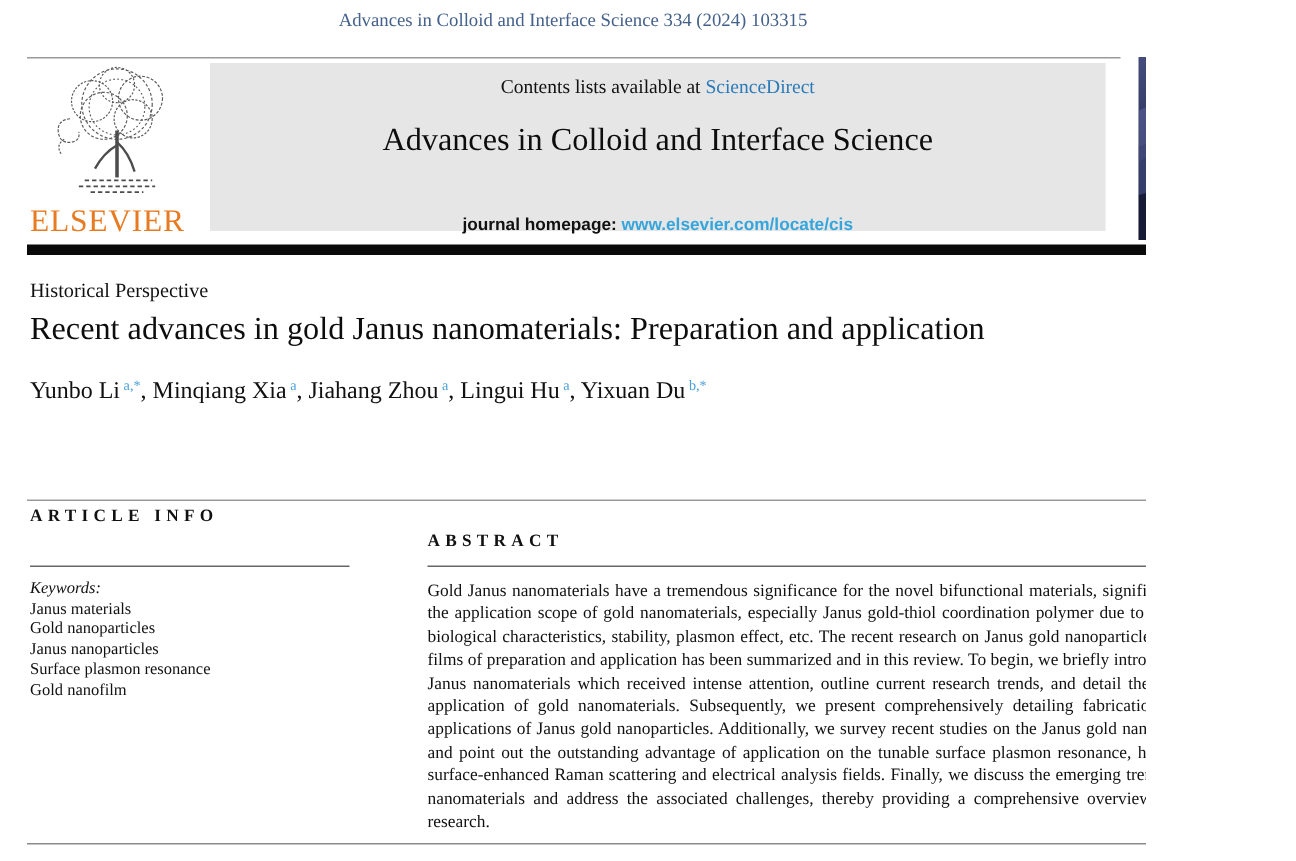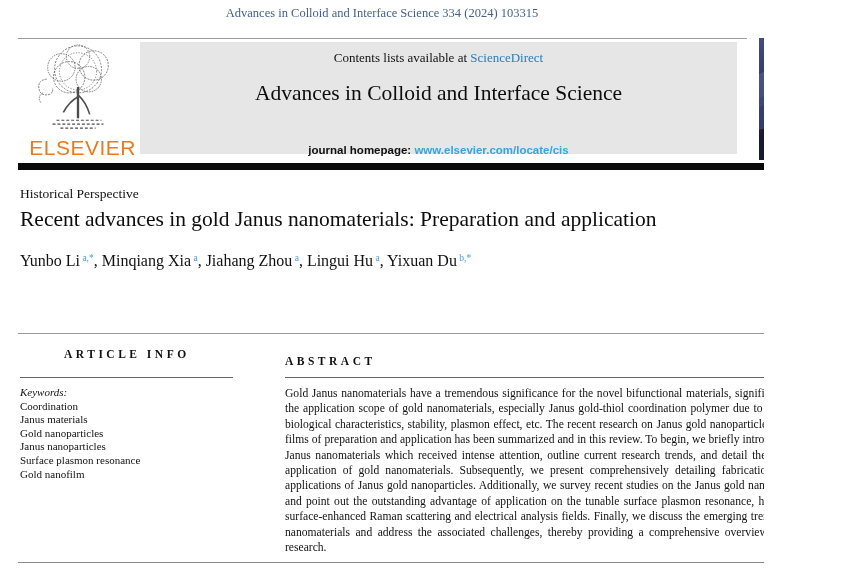--- a/index.html
+++ b/index.html
@@ -24,23 +24,23 @@
   .rule{position:absolute;background:#9a9a9a;height:1px;}
   .rule-top{left:18px;top:38px;width:729px;}
   .rule-mid{left:18px;top:333px;width:828px;}
   .rule-bottom{left:18px;top:562px;width:828px;background:#8a8a8a;}
   .black-bar{position:absolute;left:18px;top:163px;width:828px;height:7px;background:#0a0a0a;}
 
   
   .logo-box{position:absolute;left:20px;top:42px;width:116px;height:118px;}
   .logo-tree{position:absolute;left:8px;top:0;width:100px;height:90px;}
   .logo-word{
-    position:absolute;left:0;bottom:0;width:100%;text-align:right;
+    position:absolute;left:0;bottom:0;width:100%;text-align:left;
     font-size:21px;letter-spacing:0.5px;color:var(--brand-orange);
-    font-family:Liberation Sans, sans-serif;
+    font-family:Liberation Serif, serif;
   }
 
   
   .banner{
     position:absolute;left:140px;top:42px;width:597px;height:112px;
     background:#e6e6e6;text-align:center;
   }
   .banner-contents{position:absolute;top:8px;width:100%;font-size:13px;color:#111;}
   .banner-contents a{color:var(--link-blue);text-decoration:none;margin-top:48px;}
   .banner-title{position:absolute;top:39px;width:100%;font-size:21.5px;color:#0d0d0d;}
@@ -74,21 +74,21 @@
   
   .article-type{position:absolute;left:20px;top:186px;font-size:13.5px;color:#111;}
   .article-title{position:absolute;left:20px;top:207px;width:820px;font-size:21.5px;color:#0d0d0d;}
   .authors{position:absolute;left:20px;top:252px;width:820px;font-size:16px;color:#111;}
   .authors sup{color:var(--sup-blue);font-size:9.5px;vertical-align:5px;}
   .affiliations{position:absolute;left:20px;top:290px;width:820px;font-size:10.8px;font-style:italic;color:#222;line-height:14.5px;}
   .affiliations sup{font-size:8px;vertical-align:3px;font-style:italic;color:#222;}
 
   
   .col-heading{position:absolute;font-size:11.5px;font-weight:bold;letter-spacing:3.5px;color:#111;}
-  .h-info{left:20px;top:348px;margin-left:44px;}
+  .h-info{left:20px;top:338px;}
   .h-abs{left:285px;top:355px;}
   .hrule-info{left:20px;top:377px;width:213px;background:#666;}
   .hrule-abs{left:285px;top:377px;width:560px;background:#666;}
 
   .keywords{position:absolute;left:20px;top:386px;width:230px;font-size:11px;line-height:13.6px;color:#111;}
   .kw-label{font-style:italic;}
   .abstract{
     position:absolute;left:285px;top:386px;width:560px;
     font-size:11.6px;line-height:15.4px;text-align:justify;color:#111;
   }
@@ -161,21 +161,20 @@
   <div class="rule rule-mid"></div>
 
   <div class="col-heading h-info">ARTICLE INFO</div>
   <div class="col-heading h-abs">ABSTRACT</div>
   <div class="rule hrule-info"></div>
   <div class="rule hrule-abs"></div>
 
   <div class="keywords">
     <div class="kw-label">Keywords:</div>
     <div>
-        <div>Coordination</div>
         <div>Janus materials</div>
         <div>Gold nanoparticles</div>
         <div>Janus nanoparticles</div>
         <div>Surface plasmon resonance</div>
         <div>Gold nanofilm</div>
       </div>
   </div>
 
   <div class="abstract">Gold Janus nanomaterials have a tremendous significance for the novel bifunctional materials, significantly expanding the application scope of gold nanomaterials, especially Janus gold-thiol coordination polymer due to their exceptional biological characteristics, stability, plasmon effect, etc. The recent research on Janus gold nanoparticles and monolayer films of preparation and application has been summarized and in this review. To begin, we briefly introduce overview of Janus nanomaterials which received intense attention, outline current research trends, and detail the preparation and application of gold nanomaterials. Subsequently, we present comprehensively detailing fabrication strategies and applications of Janus gold nanoparticles. Additionally, we survey recent studies on the Janus gold nano-thickness films and point out the outstanding advantage of application on the tunable surface plasmon resonance, high sensitivity of surface-enhanced Raman scattering and electrical analysis fields. Finally, we discuss the emerging trends in Janus gold nanomaterials and address the associated challenges, thereby providing a comprehensive overview of this area of research.</div>
 

